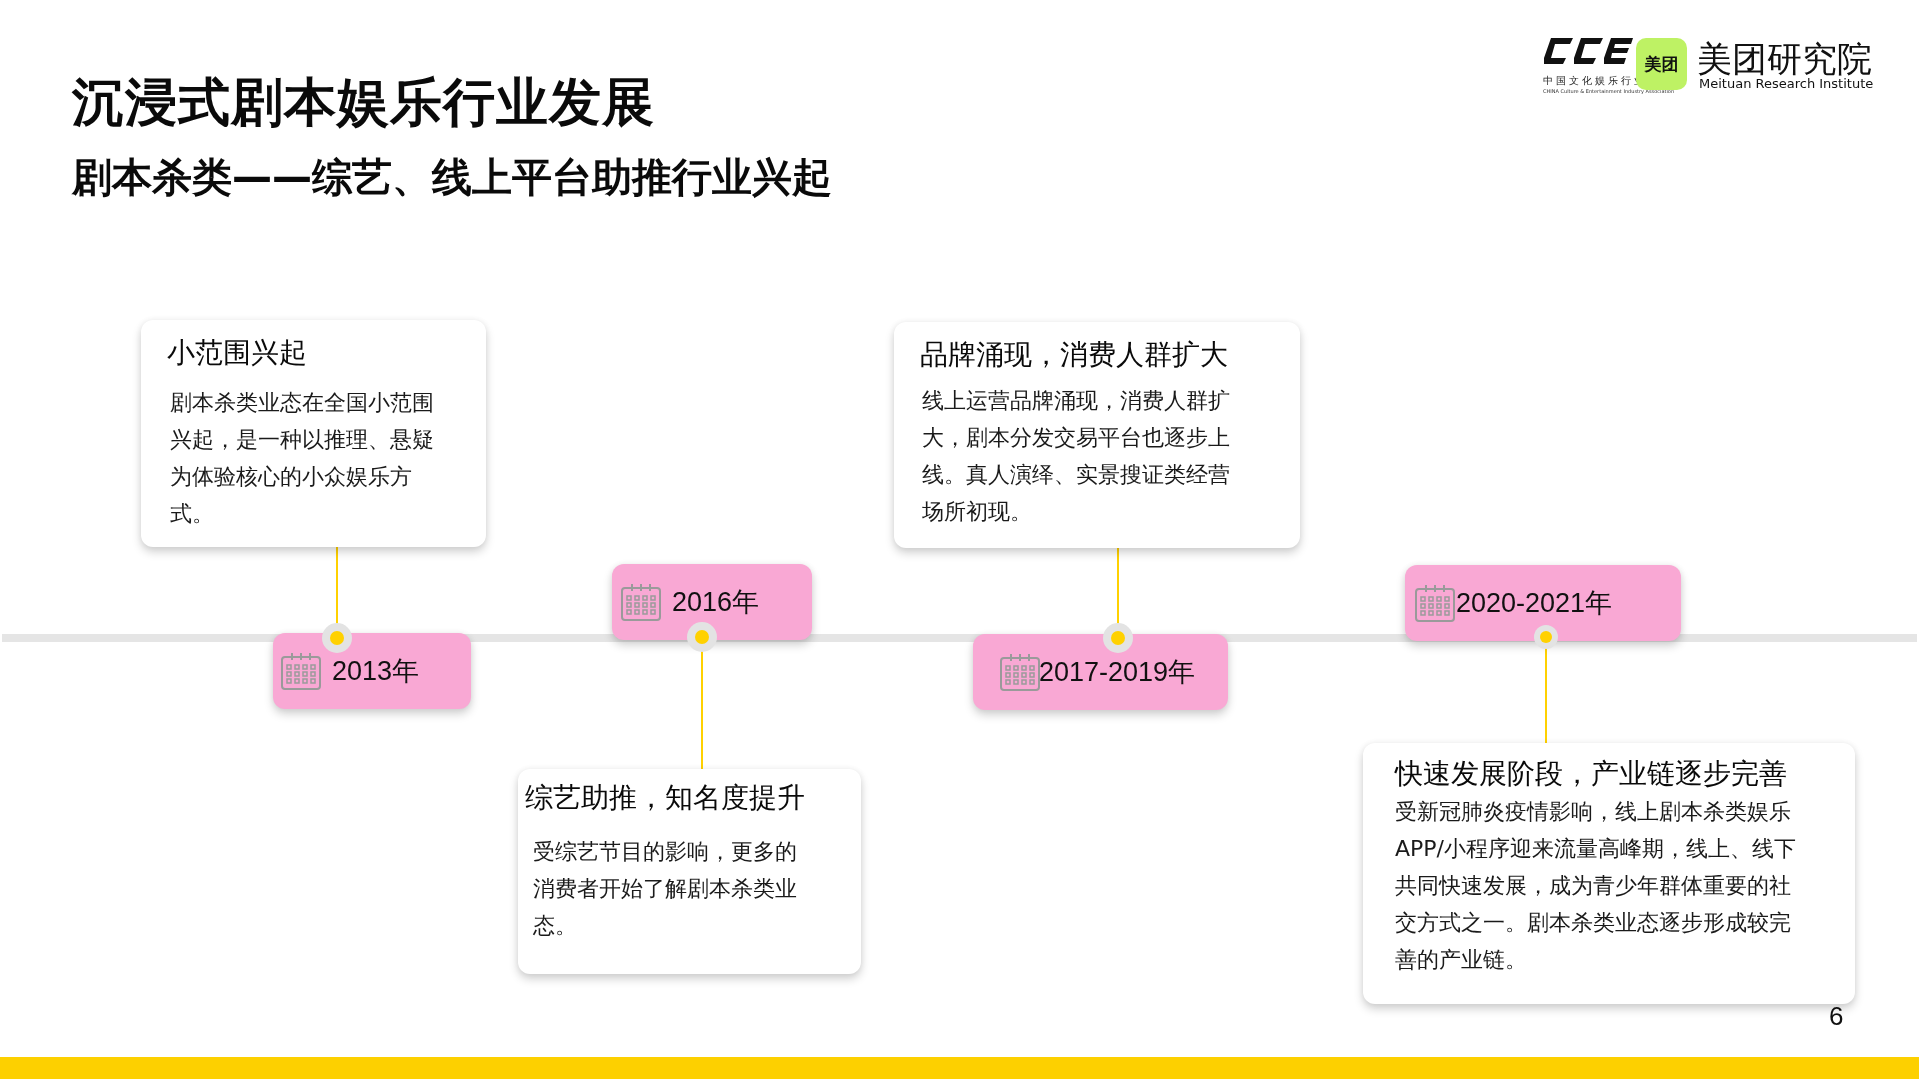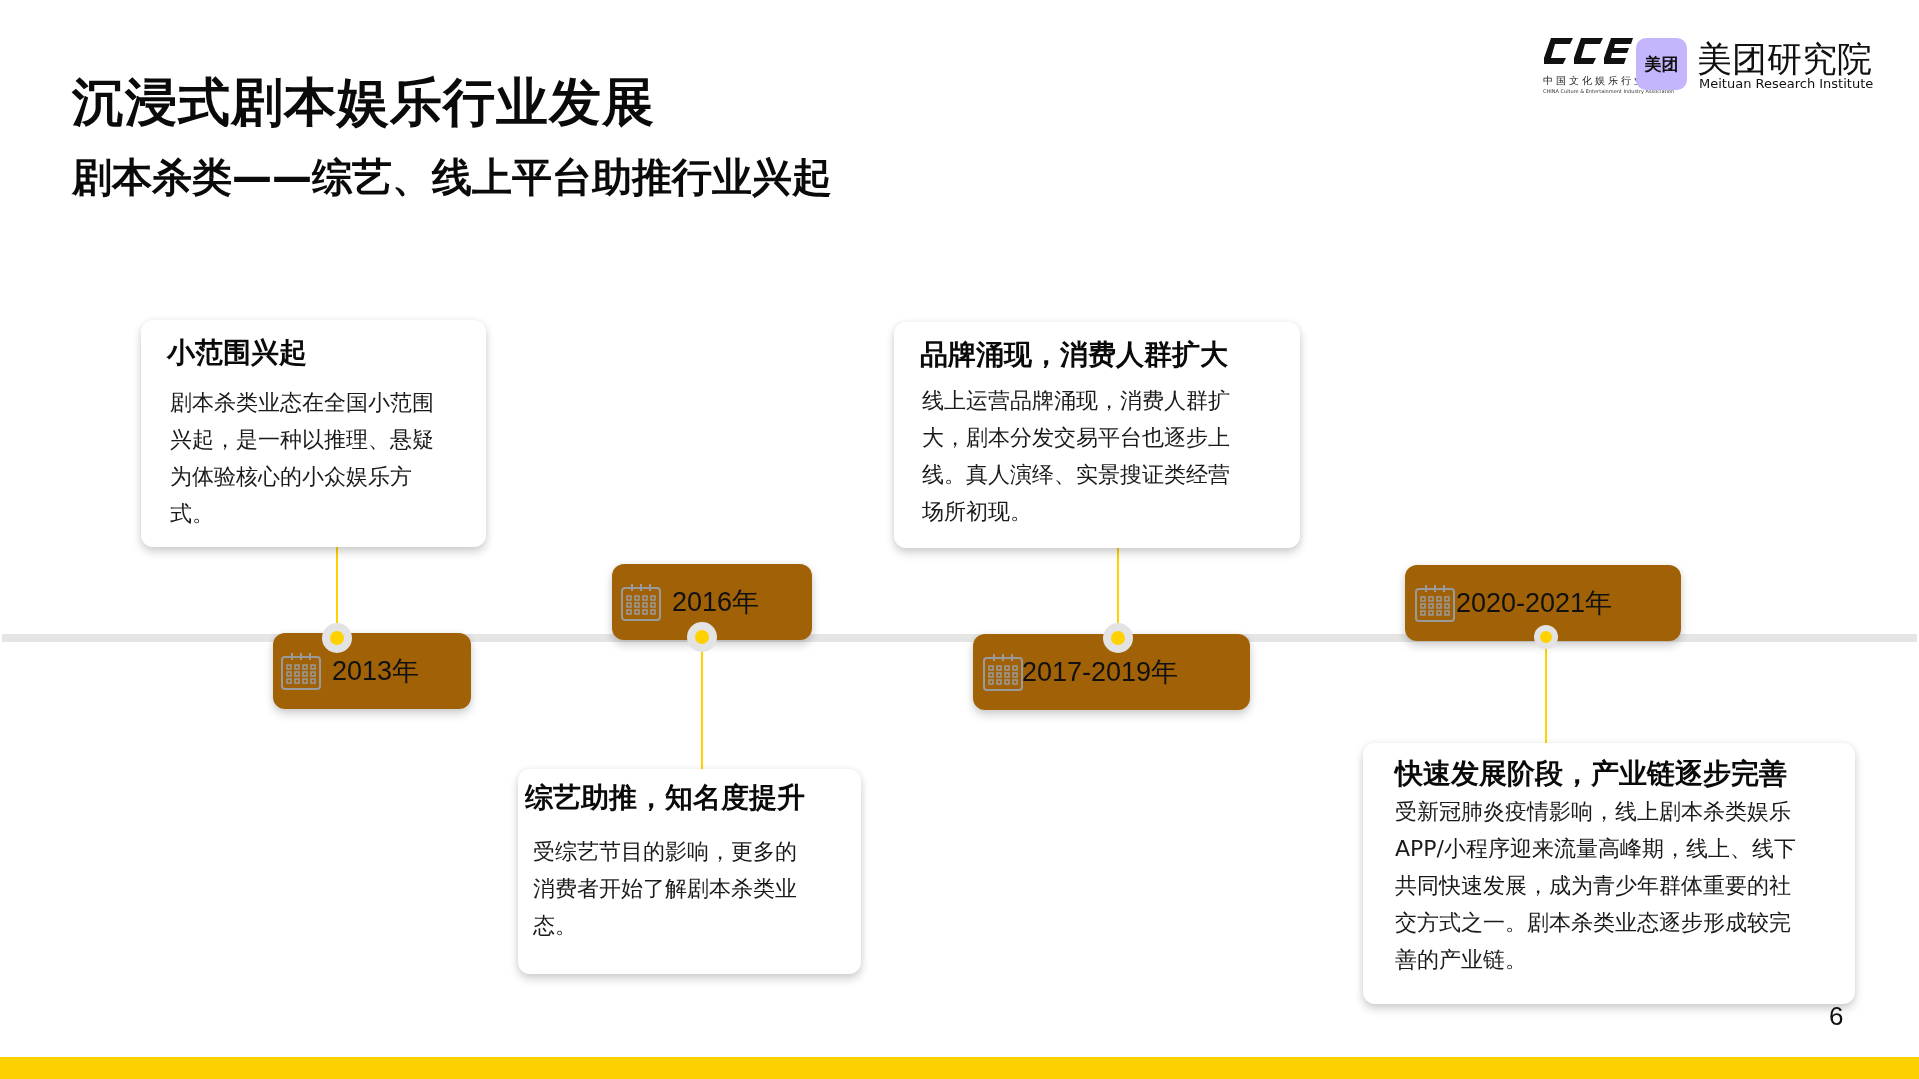--- a/index.html
+++ b/index.html
@@ -8,37 +8,37 @@
 
   .title { position: absolute; left: 72px; top: 68px; font-size: 52px; font-weight: bold; letter-spacing: 1px; color: #0a0a0a; white-space: nowrap; }
   .subtitle { position: absolute; left: 72px; top: 150px; font-size: 40px; font-weight: bold; color: #0a0a0a; white-space: nowrap; }
 
   
   .ccea { position: absolute; left: 1541px; top: 36px; width: 140px; height: 60px; }
   .ccea-mark { position: absolute; left: 0; top: 0; width: 130px; height: 30px; }
   .ccea-cn { position: absolute; left: 2px; top: 38px; font-size: 10px; letter-spacing: 3px; color: #222; white-space: nowrap; }
   .ccea-en { position: absolute; left: 2px; top: 52px; font-size: 5px; color: #333; white-space: nowrap; }
 
-  .mt-box { position: absolute; left: 1636px; top: 38px; width: 51px; height: 52px; background: #c4b5fd; border-radius: 10px; display: flex; align-items: center; justify-content: center; font-size: 17px; font-weight: bold; color: #111; }
+  .mt-box { position: absolute; left: 1636px; top: 38px; width: 51px; height: 52px; background: #bef264; border-radius: 10px; display: flex; align-items: center; justify-content: center; font-size: 17px; font-weight: bold; color: #111; }
   .mt-cn { position: absolute; left: 1697px; top: 36px; font-size: 35px; color: #111; white-space: nowrap; letter-spacing: 0px; }
   .mt-en { position: absolute; left: 1699px; top: 76px; font-size: 13px; color: #111; white-space: nowrap; }
 
   
   .timeline { position: absolute; left: 2px; top: 634px; width: 1915px; height: 8px; background: #e5e5e5; }
   .connector { position: absolute; width: 2px; background: #FFD100; }
   .dot-ring { position: absolute; width: 30px; height: 30px; border-radius: 50%; background: #e3e3e3; display: flex; align-items: center; justify-content: center; z-index: 3; }
   .dot-ring.small { width: 24px; height: 24px; }
   .dot { width: 14px; height: 14px; border-radius: 50%; background: #FFD100; }
   .dot-ring.small .dot { width: 12px; height: 12px; }
 
   .card { position: absolute; background: #fff; border-radius: 12px; box-shadow: 0 5px 10px rgba(0,0,0,0.18), 0 0 6px rgba(0,0,0,0.06); z-index: 2; }
-  .card-title { font-size: 28px; font-weight: bold; color: #0a0a0a; white-space: nowrap; }
+  .card-title { font-size: 28px; font-weight: normal; color: #0a0a0a; white-space: nowrap; }
   .card-body { font-size: 22px; line-height: 37px; color: #1a1a1a; }
 
-  .pill { position: absolute; background: #a16207; border-radius: 12px; box-shadow: 0 5px 10px rgba(0,0,0,0.18), 0 0 6px rgba(0,0,0,0.06); display: flex; align-items: center; z-index: 2; }
+  .pill { position: absolute; background: #f9a8d4; border-radius: 12px; box-shadow: 0 5px 10px rgba(0,0,0,0.18), 0 0 6px rgba(0,0,0,0.06); display: flex; align-items: center; z-index: 2; }
   .pill .cal { width: 42px; height: 40px; flex: 0 0 auto; }
   .pill .year { font-size: 27px; color: #111; white-space: nowrap; font-family: "Liberation Sans", "DejaVu Sans", sans-serif; }
 
   .page-num { position: absolute; left: 1829px; top: 1001px; font-size: 26px; color: #111; font-family: "Liberation Sans", sans-serif; }
   .bottom-bar { position: absolute; left: 0; top: 1057px; width: 1919px; height: 22px; background: #FDD000; }
 </style>
 </head>
 <body>
 
 <div class="title">沉浸式剧本娱乐行业发展</div>
@@ -165,21 +165,21 @@
         <rect x="31" y="21" width="4" height="4"></rect>
       <rect x="7" y="28" width="4" height="4"></rect>
         <rect x="15" y="28" width="4" height="4"></rect>
         <rect x="23" y="28" width="4" height="4"></rect>
         <rect x="31" y="28" width="4" height="4"></rect>
     </g>
   </svg>
   <span class="year" style="margin-left:10px;">2016年</span>
 </div>
 
-<div class="pill" style="left:973px; top:634px; width:277px; height:76px; padding-left:9px;">
+<div class="pill" style="left:973px; top:634px; width:255px; height:76px; padding-left:26px;">
   <svg class="cal" viewBox="0 0 42 40">
     <rect x="2" y="6" width="38" height="32" rx="3" fill="none" stroke="#9a9a9a" stroke-width="2"></rect>
     <line x1="12" y1="2" x2="12" y2="9" stroke="#9a9a9a" stroke-width="2"></line>
     <line x1="21" y1="2" x2="21" y2="9" stroke="#9a9a9a" stroke-width="2"></line>
     <line x1="30" y1="2" x2="30" y2="9" stroke="#9a9a9a" stroke-width="2"></line>
     <g fill="none" stroke="#9a9a9a" stroke-width="1.5">
       <rect x="7" y="14" width="4" height="4"></rect>
         <rect x="15" y="14" width="4" height="4"></rect>
         <rect x="23" y="14" width="4" height="4"></rect>
         <rect x="31" y="14" width="4" height="4"></rect>

